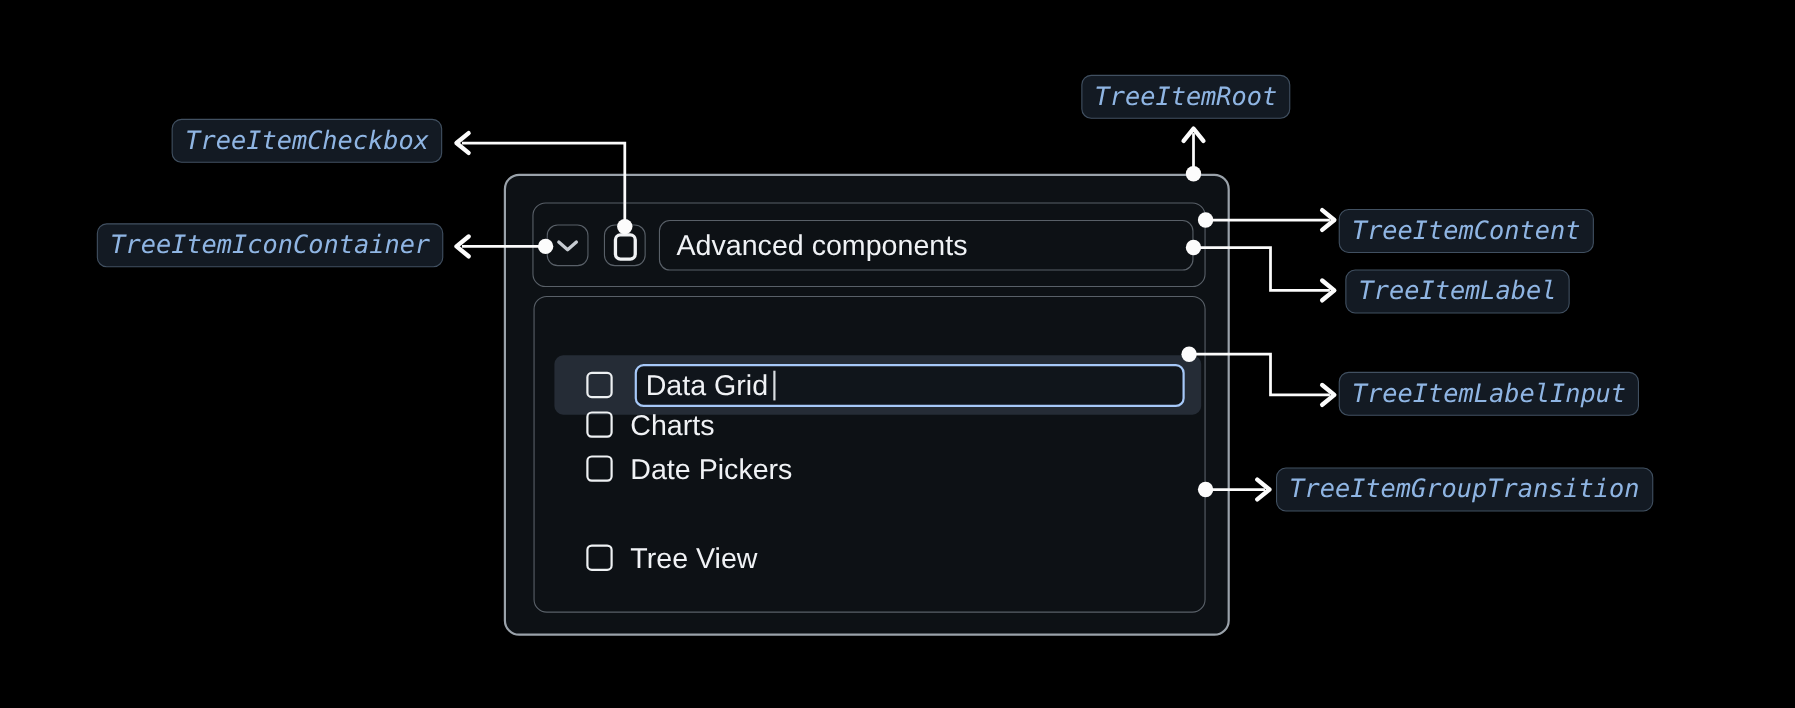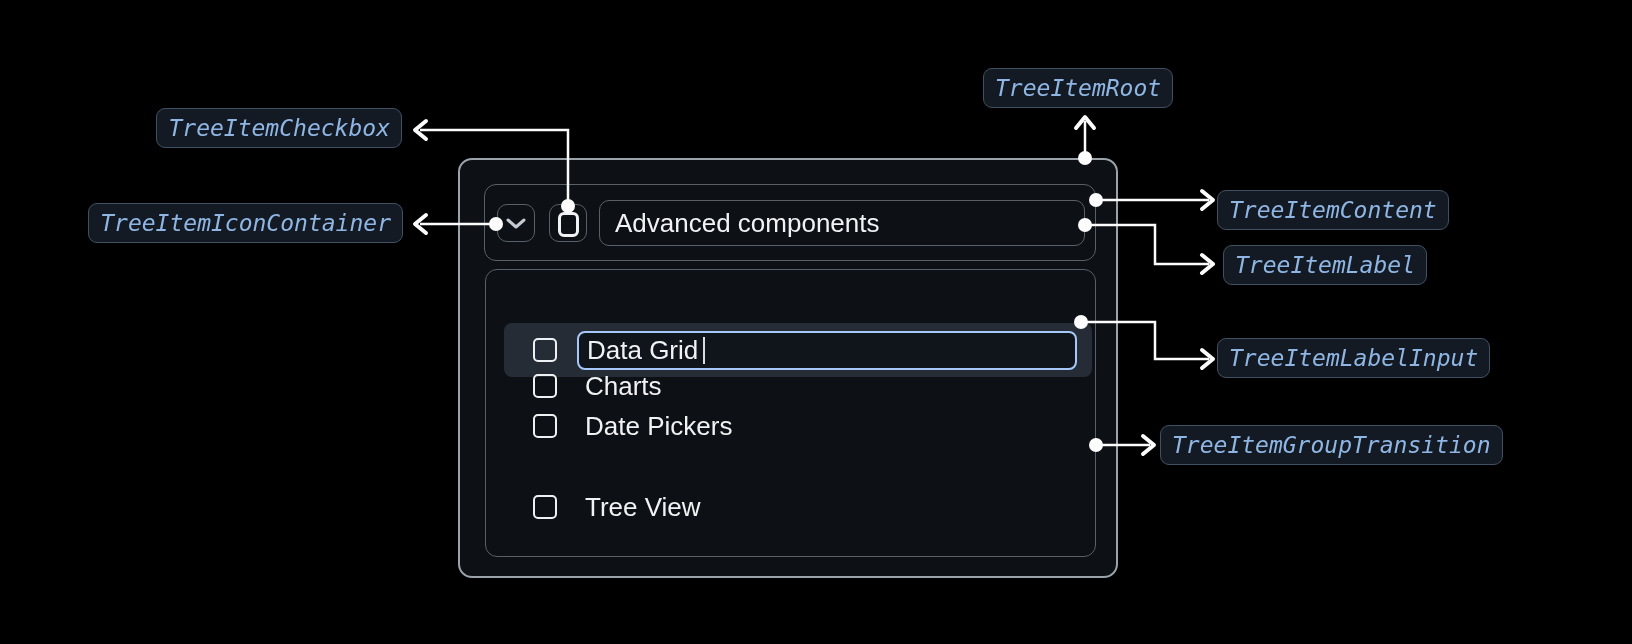--- a/index.html
+++ b/index.html
@@ -71,21 +71,21 @@
   .ui-text { color:#f0f2f5; font-size:26px; }
   .group-box {
     position:absolute; left:485px; top:269px; width:611px; height:288px;
     border:1.5px solid #596068;
     border-radius:12px;
     box-sizing:border-box;
   }
   .row {
     position:absolute; left:504px; width:588px; height:48px;
     display:flex; align-items:center;
-    padding-left:29px; gap:28px;
+    padding-left:29px; gap:16px;
     box-sizing:border-box;
   }
   .row-edit {
     top:295px; height:54px; gap:20px;
     background:#252c36; border-radius:8px;margin-top:28px;
   }
   .row-charts  { top:362px; }
   .row-datepk  { top:402px; }
   .row-tree    { top:483px; }
   .row-cb {

